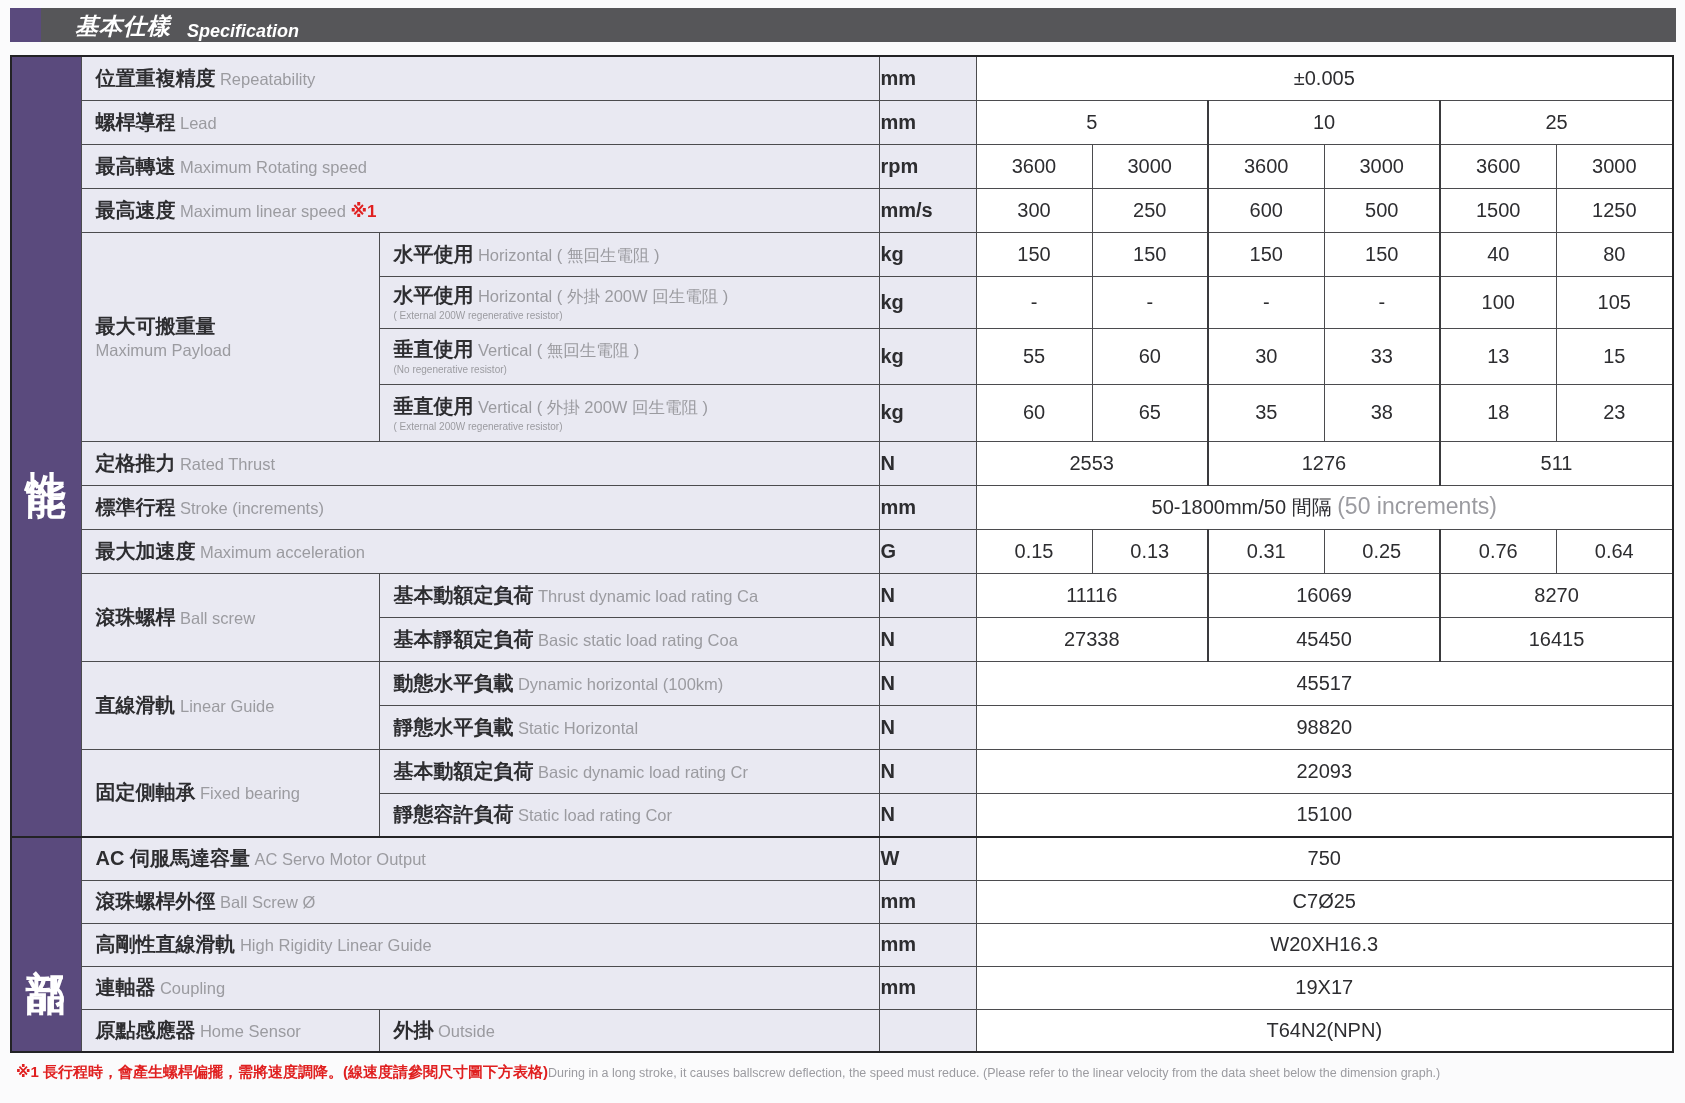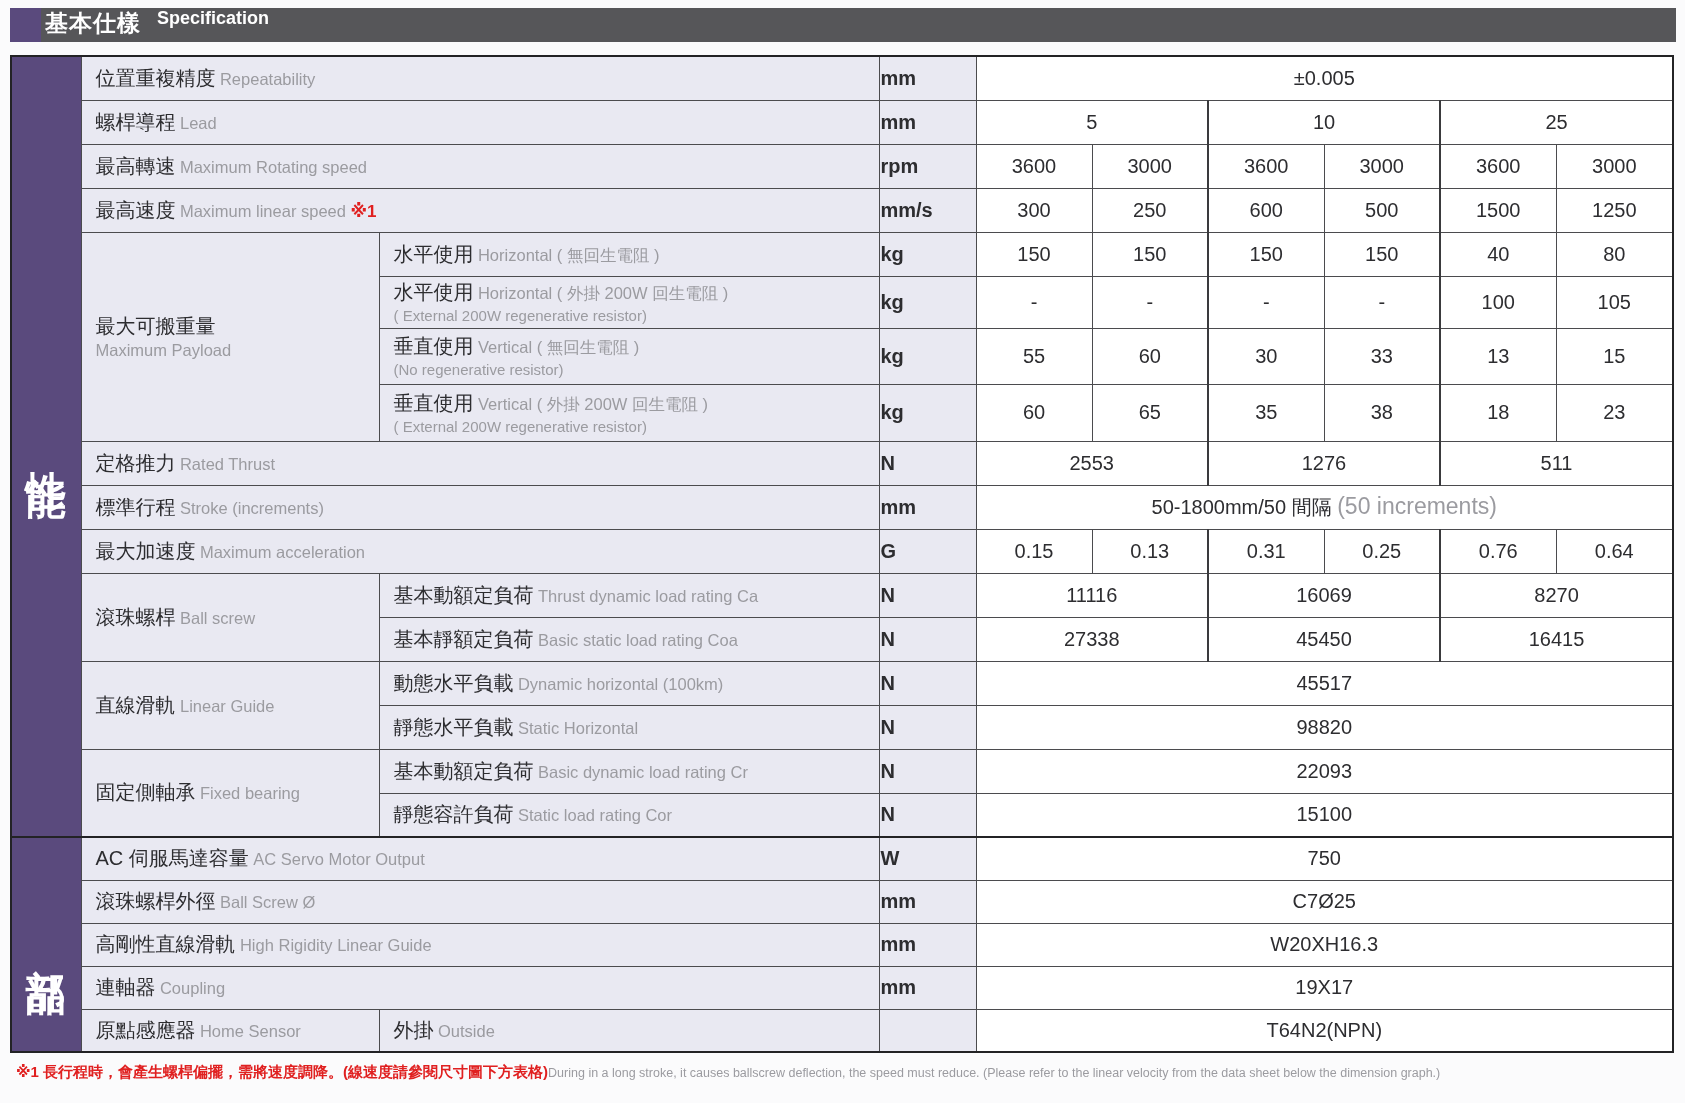--- a/index.html
+++ b/index.html
@@ -5,37 +5,37 @@
   html,body{margin:0;padding:0;}
   body{
     width:1685px;height:1103px;position:relative;overflow:hidden;
     background:#fbfbfc;
     font-family:"Liberation Sans","DejaVu Sans",sans-serif;
     color:#2d2d30;
   }
   
   .hdr{position:absolute;left:10px;top:8px;width:1666px;height:34px;display:flex;}
   .hdr .sq{width:31px;height:34px;background:#5a4a7d;flex:0 0 auto;}
-  .hdr .bar{flex:1;background:#565659;display:flex;align-items:flex-start;padding-left:4px;}
+  .hdr .bar{flex:1;background:#565659;display:flex;align-items:flex-end;padding-left:34px;font-style:italic;}
   .hdr .t-zh{color:#fff;font-weight:bold;font-size:23px;letter-spacing:1px;}
   .hdr .t-en{color:#fff;font-weight:bold;font-size:18px;margin-left:16px;}
   
   .tblwrap{position:absolute;left:10px;top:55px;}
   table{border-collapse:collapse;table-layout:fixed;width:1662px;border:2.5px solid #232325;}
   td{border:1px solid #4b4b4e;overflow:hidden;white-space:nowrap;}
   td.side{background:#5a4a7d;color:#fff;text-align:center;vertical-align:middle;}
   .vtext{writing-mode:vertical-rl;text-orientation:upright;font-size:40px;font-weight:bold;
          letter-spacing:8px;margin:0 auto;line-height:1;}
   td.lbl,td.sub{background:#e9e9f2;text-align:left;vertical-align:middle;padding:2px 6px 2px 14px;}
   td.unit{background:#e9e9f2;text-align:left;vertical-align:middle;
           padding-right:13px;font-weight:bold;font-size:20px;}
   td.val{background:#ffffff;text-align:center;vertical-align:middle;font-size:20px;}
-  .zh{font-weight:normal;font-size:20px;color:#2d2d30;}
+  .zh{font-weight:bold;font-size:20px;color:#2d2d30;}
   .en{font-weight:normal;font-size:16.5px;color:#9b9ba0;margin-top:24px;}
-  .line2{display:block;font-size:15px;color:#9b9ba0;font-weight:normal;line-height:1.15;margin-top:1px;}
+  .line2{display:block;font-size:10px;color:#9b9ba0;font-weight:normal;line-height:1.15;margin-top:1px;}
   .red{color:#e02020;font-weight:bold;font-size:17px;}
   .gs{border-left-width:2px;border-left-color:#3a3a3d;}
   tr.sec-top td{border-top:2.5px solid #232325;}
   
   .foot{position:absolute;left:16px;top:1063px;width:1672px;white-space:nowrap;}
   .foot .f-zh{color:#e02020;font-weight:bold;font-size:15px;}
   .foot .f-en{color:#9b9ba0;font-size:12.5px;}
 </style>
 </head>
 <body>

